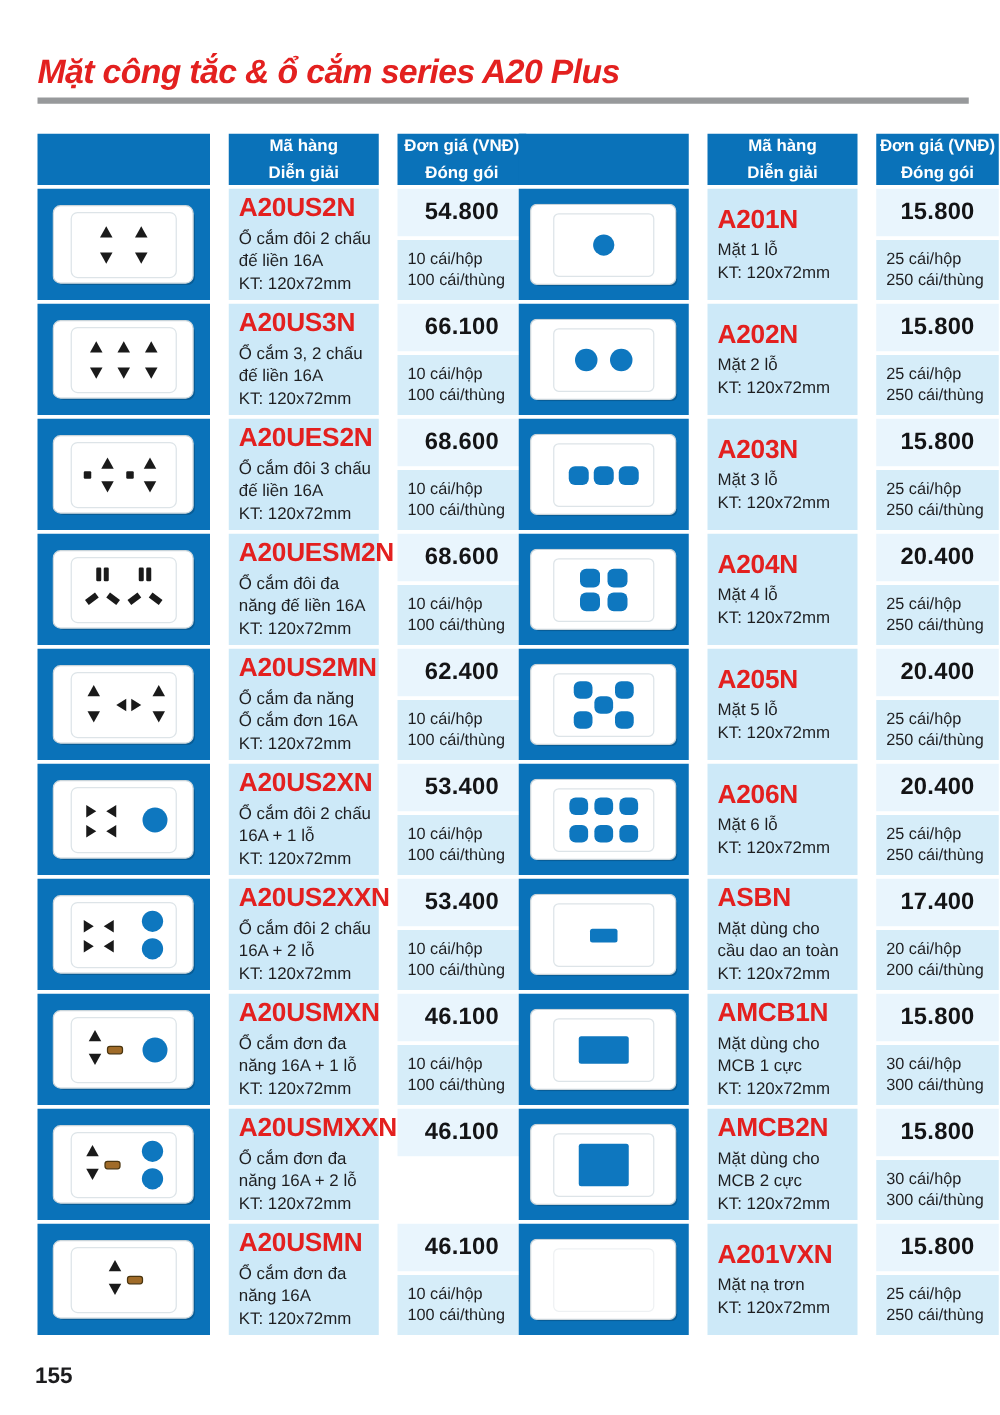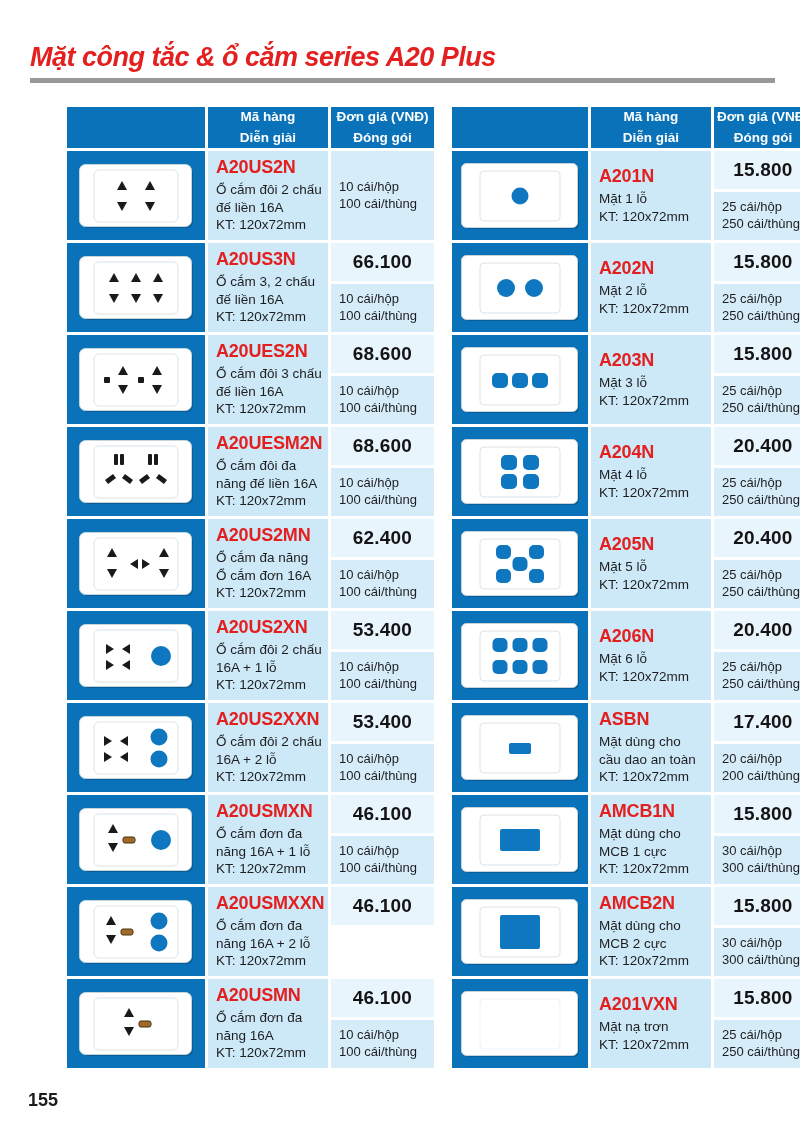--- a/index.html
+++ b/index.html
@@ -16,41 +16,41 @@
     margin:0;font-size:27px;font-weight:bold;font-style:italic;
     color:#e3201f;letter-spacing:-0.5px;line-height:1;
   }
   .title-rule{margin-top:7px;height:5px;background:#97999b;width:745px;}
 
   
   .tables{display:flex;gap:18px;margin:24px 0 0 30px;}
   .ptable{display:flex;flex-direction:column;gap:3px;}
   .ptable.left{width:367px;}
   .ptable.right{width:360px;}
-  .thead,.prow{display:flex;gap:3px;margin-left:37px;}
+  .thead,.prow{display:flex;gap:15px;}
   .thead{height:41px;}
   .prow{height:89px;}
 
   .c-img{width:138px;flex:none;background:#0a72b9;display:flex;align-items:center;justify-content:center;}
   .right .c-img{width:136px;}
   .c-desc{
     width:120px;flex:none;background:#cde9f8;box-sizing:border-box;
     display:flex;flex-direction:column;justify-content:center;padding:2px 2px 2px 8px;
   }
   .c-price{width:103px;flex:none;display:flex;flex-direction:column;gap:3px;}
   .right .c-price{width:98px;}
 
   .th{
     background:#0a72b9;color:#ffffff;font-weight:bold;font-size:13.5px;
     display:flex;align-items:center;justify-content:center;text-align:center;
     white-space:pre-line;line-height:1.5;padding:0;
   }
   .thead .c-price{background:#0a72b9;}
 
-  .code{color:#e3201f;font-weight:bold;font-size:18px;margin-bottom:3px;letter-spacing:-0.2px;}
+  .code{color:#e3201f;font-weight:bold;font-size:21px;margin-bottom:3px;letter-spacing:-0.2px;}
   .dtext{font-size:13.5px;line-height:1.32;white-space:pre-line;color:#1e1e20;}
 
   .price{
     height:38px;flex:none;background:#e9f5fd;display:flex;align-items:center;justify-content:center;
     font-weight:bold;font-size:19px;color:#141416;letter-spacing:0.2px;
   }
   .pack{
     flex:1;background:#d6edf9;display:flex;flex-direction:column;justify-content:center;
     padding-left:8px;font-size:13px;line-height:1.3;white-space:pre-line;color:#1e1e20;
   }
@@ -94,20 +94,21 @@
             </g>
           </svg>
         </div>
         <div class="c-desc">
           <div class="code">A20US2N</div>
           <div class="dtext">Ổ cắm đôi 2 chấu
 đế liền 16A
 KT: 120x72mm</div>
         </div>
         <div class="c-price">
+          <div class="price">54.800</div>
           <div class="pack">10 cái/hộp
 100 cái/thùng</div>
         </div>
       </div>
 
       <div class="prow">
         <div class="c-img">
           <svg class="plate" width="114" height="64" viewBox="0 0 114 64">
             <rect x="3" y="4" width="111" height="60" rx="6" fill="rgba(0,0,0,0.18)"></rect>
             <rect x="0.5" y="0.5" width="112" height="62" rx="6" fill="#fff" stroke="#c9d4da"></rect>

